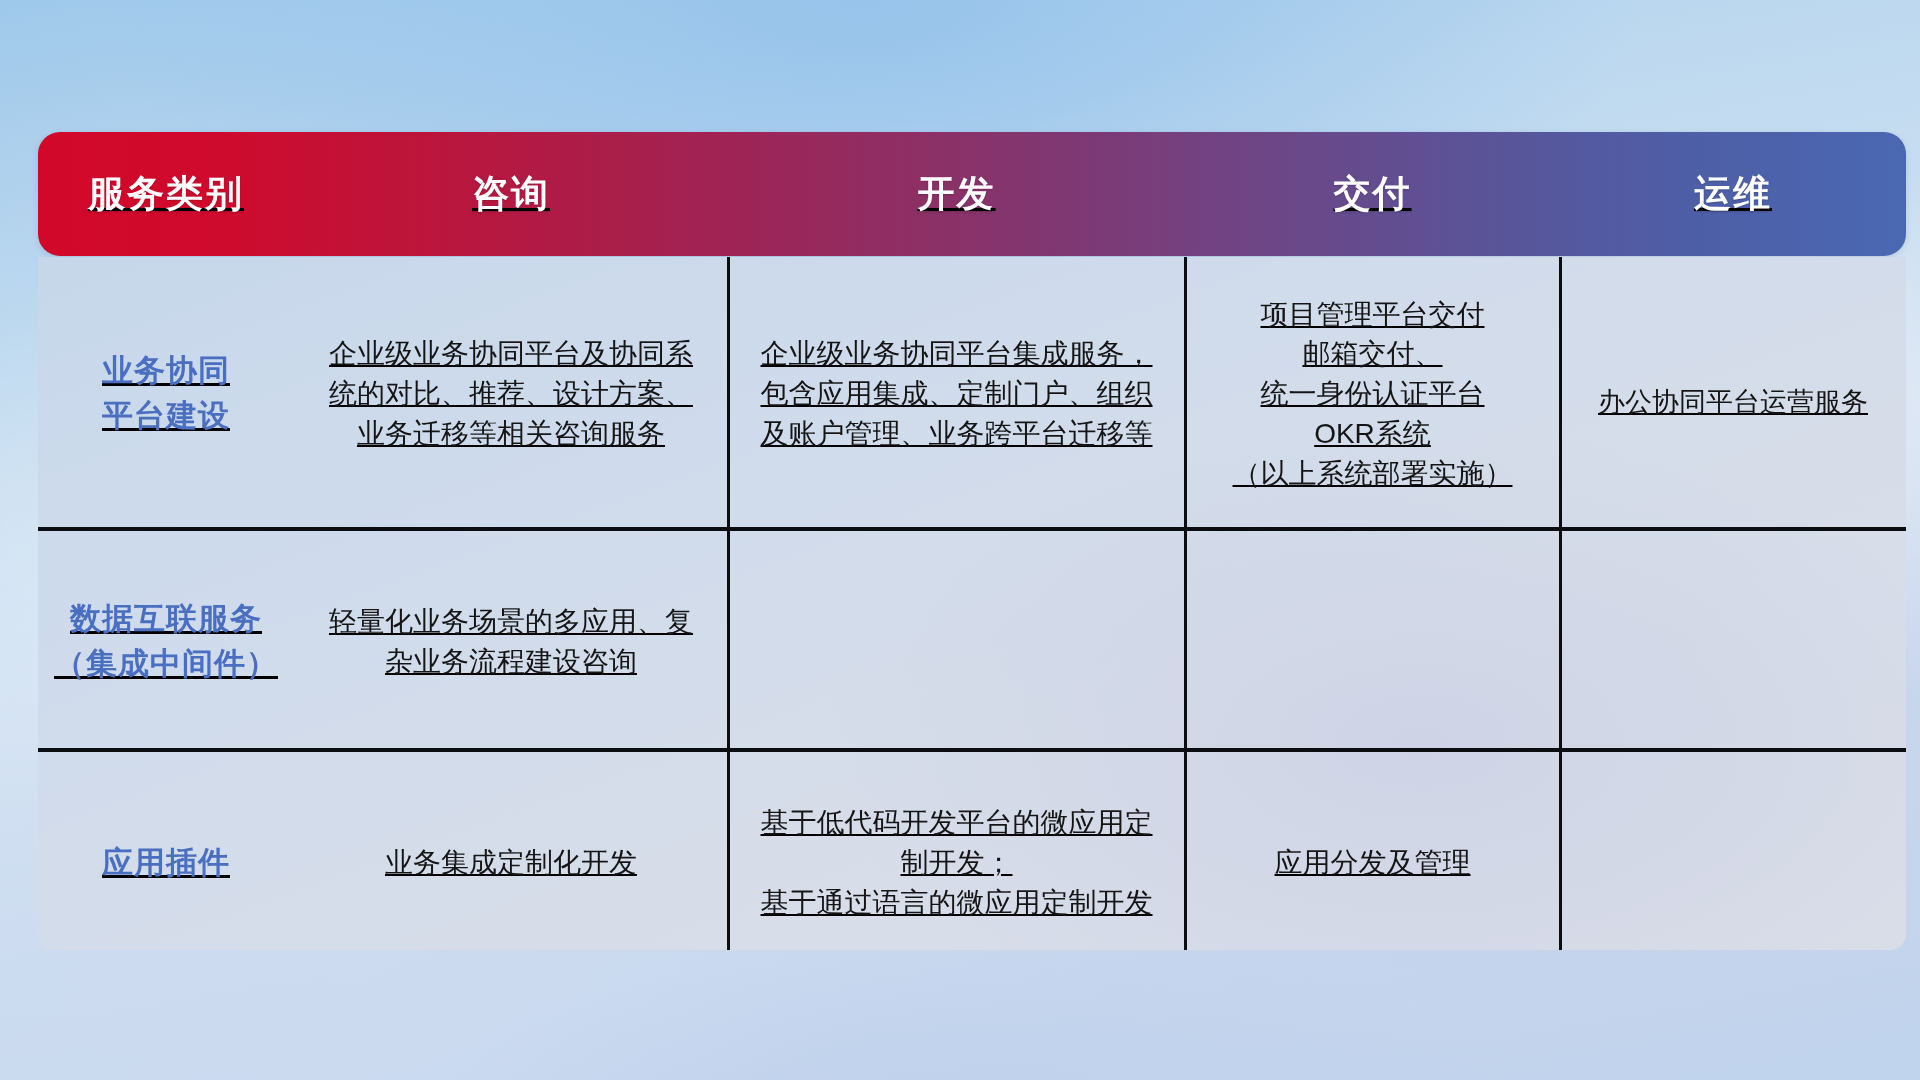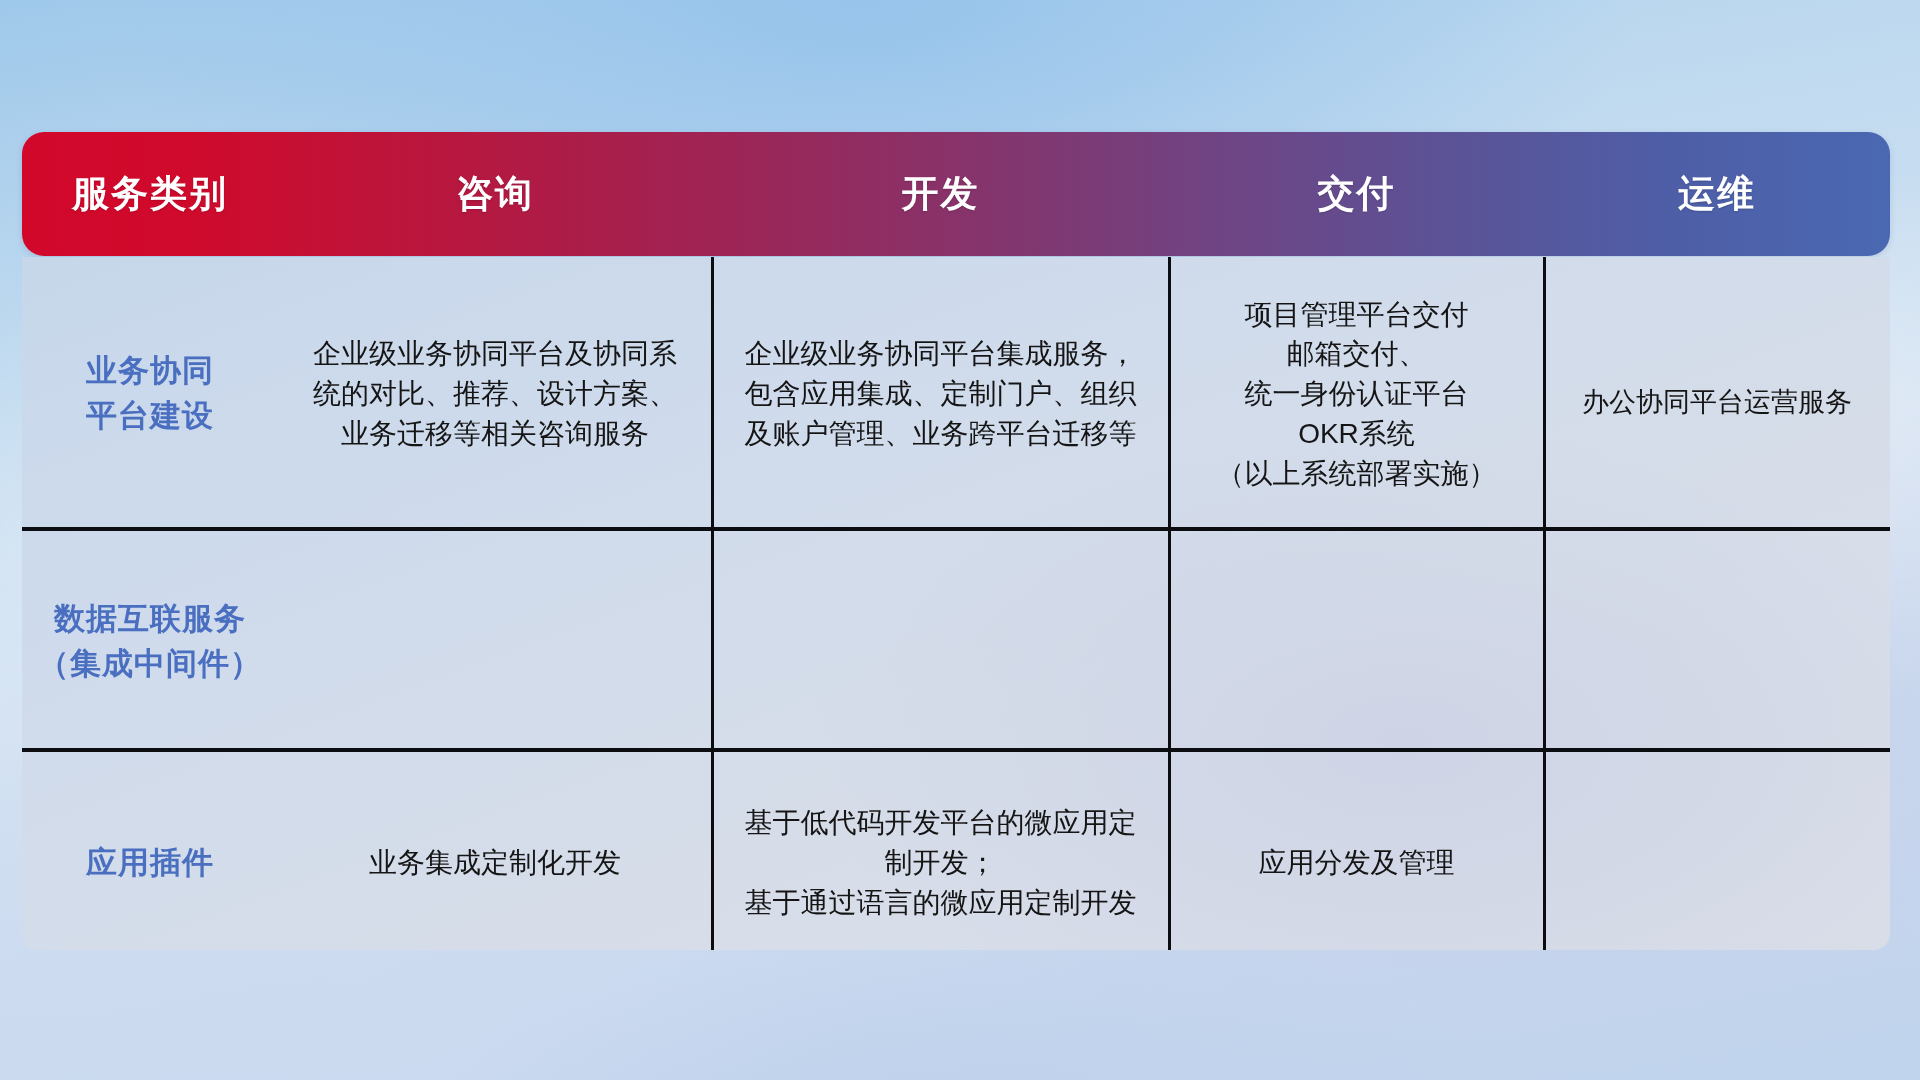--- a/index.html
+++ b/index.html
@@ -32,24 +32,25 @@
     inset: 0;
     background:
       radial-gradient(700px 420px at 94% 40%, rgba(255,255,255,0.35) 0%, rgba(255,255,255,0) 65%),
       radial-gradient(600px 380px at 6% 52%, rgba(255,255,255,0.28) 0%, rgba(255,255,255,0) 68%),
       radial-gradient(820px 380px at 50% 108%, rgba(185,203,233,0.55) 0%, rgba(185,203,233,0) 70%);
   }
 
   
   #table-wrap {
     position: absolute;
-    left: 22px;
+    left: 38px;
     top: 132px;
     width: 1868px;
     height: 818px;
+    text-decoration: underline;
   }
 
   
   #table-header {
     position: relative;
     height: 124px;
     border-radius: 22px;
     background: linear-gradient(90deg,
         #d2082b 0%,
         #cf0a2c 9%,
@@ -203,20 +204,24 @@
         <span class="body-text t27">办公协同平台运营服务</span>
       </div>
       <div class="row-sep" style="bottom:0;"></div>
     </div>
 
     <div class="body-row" id="row-1">
       <div class="cell col-0">
         <span class="cat-text">数据互联服务
 （集成中间件）</span>
       </div>
+      <div class="cell col-1">
+        <span class="body-text">轻量化业务场景的多应用、复
+杂业务流程建设咨询</span>
+      </div>
       <div class="cell col-3">
         <span class="body-text"></span>
       </div>
       <div class="cell col-4">
         <span class="body-text"></span>
       </div>
       <div class="row-sep" style="bottom:0;"></div>
     </div>
 
     <div class="body-row" id="row-2">

